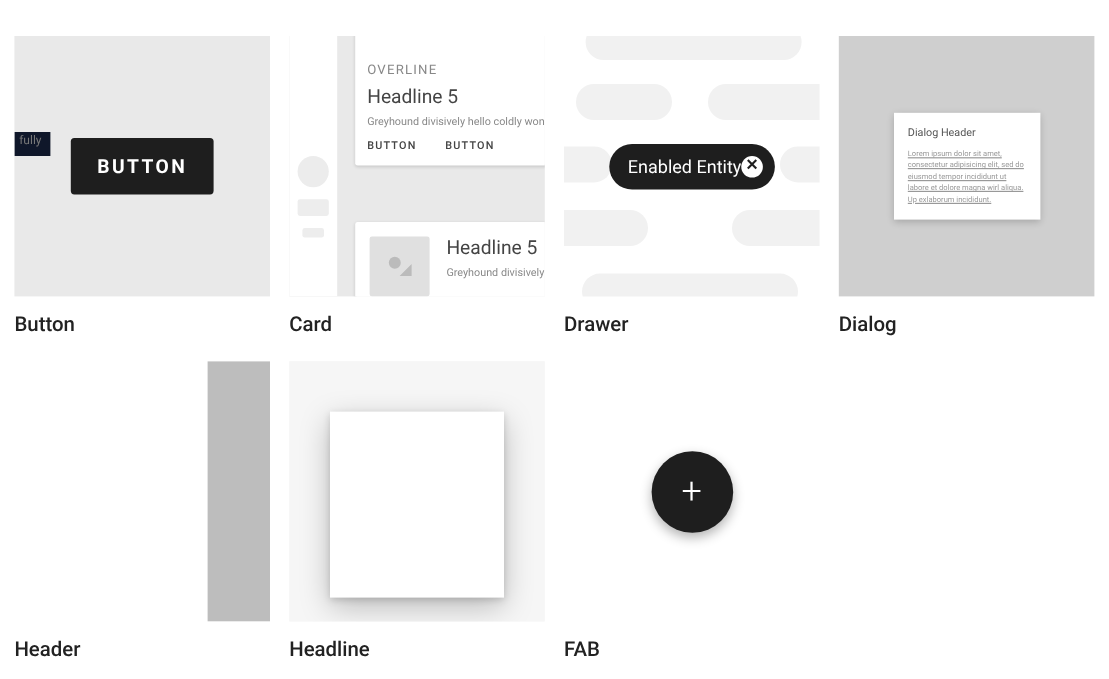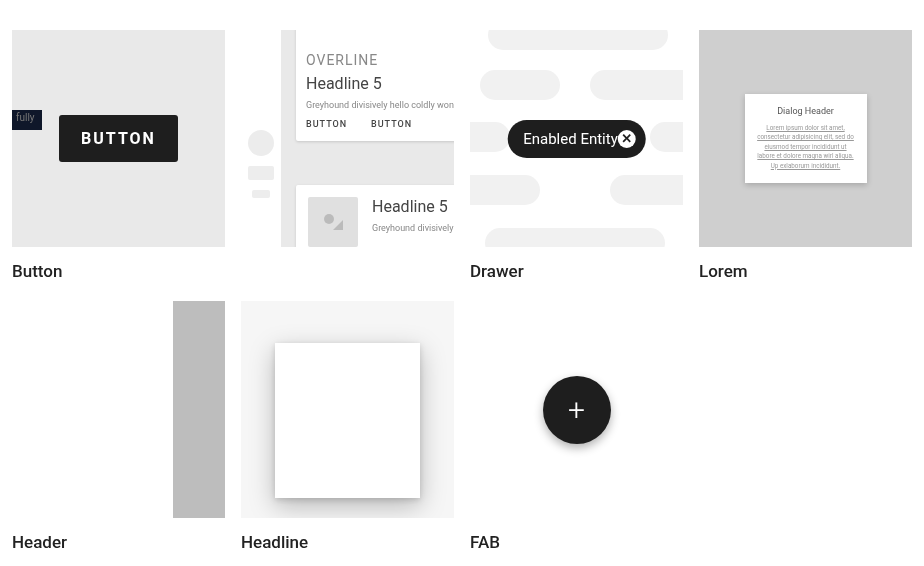--- a/index.html
+++ b/index.html
@@ -59,21 +59,21 @@
     
     .thumb-card { background: #e9e9e9; }
     .card-sheet {
       position: absolute;
       background: #fff;
       box-shadow: 0 1px 3px rgba(0,0,0,0.15);
       border-radius: 2px;
     }
     .card1 { left: 55px; top: -14px; width: 210px; padding: 10px; }
     .card1-top { height: 26px; }
-    .overline { font-size: 14px; letter-spacing: 1px; color: #888; text-transform: uppercase; }
+    .overline { font-size: 11px; letter-spacing: 1px; color: #888; text-transform: uppercase; }
     .headline5 { font-size: 16px; color: #444; margin-top: 6px; font-weight: 400; }
     .body-text { font-size: 9px; color: #888; margin-top: 6px; line-height: 1.4; }
     .card-buttons { }
     .txt-btn { font-size: 9px; letter-spacing: 1px; color: #444; margin-right: 20px; font-weight:500; }
     .card2 { left: 55px; top: 155px; width: 280px; padding: 12px; display:flex; gap:14px;}
     .card2-avatar { width: 50px; height: 50px; background: #e0e0e0; border-radius: 2px; display:flex; align-items:center; justify-content:center;}
     .card2-avatar svg { width: 24px; height: 24px; }
     .side-strip {
       position: absolute; left: 0; top: 0; width: 40px; height: 100%;
       background: #fff;
@@ -94,21 +94,21 @@
       position:absolute; left:50%; top:50%; transform:translate(-50%,-50%);
       background:#1e1e1e; color:#fff; font-size:15px;
       padding: 10px 10px 10px 16px; border-radius: 22px;
       display:flex; align-items:center; 
       white-space: nowrap;
     }
     .chip-close { width:18px; height:18px; background:#fff; color:#1e1e1e; border-radius:50%; display:flex; align-items:center; justify-content:center; font-size:13px; font-weight:bold; line-height:1; }
 
     
     .thumb-dialog { background:#cfcfcf; display:flex; align-items:center; justify-content:center; }
-    .dialog-box { background:#fff; width: 122px; padding: 12px; box-shadow: 0 2px 6px rgba(0,0,0,0.2); text-align: center; }
+    .dialog-box { background:#fff; width: 122px; padding: 12px; box-shadow: 0 2px 6px rgba(0,0,0,0.2); }
     .dialog-header { font-size: 9px; color:#555; margin-bottom: 8px; }
     .dialog-body { font-size: 6.3px; color:#999; line-height:1.5;text-decoration:underline; }
 
     
     .thumb-drawer { background:#fff; }
     .drawer-edge { position:absolute; right:0; top:0; width: 52px; height:100%; background:#bdbdbd; }
 
     
     .thumb-elevation { background:#f6f6f6; display:flex; align-items:flex-end; justify-content:center; }
     .elev-square { width: 145px; height: 155px; background:#fff; box-shadow: 0 8px 24px rgba(0,0,0,0.25), 0 2px 6px rgba(0,0,0,0.15); margin-bottom: 20px;}
@@ -156,20 +156,21 @@
               <circle cx="8" cy="9" r="5"></circle>
               <path d="M12 20 L22 10 L22 20 Z"></path>
             </svg>
         </div>
         <div>
           <div class="headline5" style="margin-top:0">Headline 5</div>
           <div class="body-text">Greyhound divisively coldly...</div>
         </div>
       </div>
     </div>
+    <div class="component-title">Card</div>
   </div>
 
 
   <div class="card-item">
     <div class="thumb thumb-chips">
       <div class="pill" style="left:18px; top:-10px; width:180px;"></div>
       <div class="pill" style="left:10px; top:40px; width:80px;"></div>
       <div class="pill" style="left:120px; top:40px; width:140px;"></div>
       <div class="pill" style="left:-20px; top:92px; width:60px;"></div>
       <div class="pill" style="left:180px; top:92px; width:90px;"></div>
@@ -184,21 +185,21 @@
     <div class="component-title">Drawer</div>
   </div>
 
   <div class="card-item">
     <div class="thumb thumb-dialog">
       <div class="dialog-box">
         <div class="dialog-header">Dialog Header</div>
         <div class="dialog-body">Lorem ipsum dolor sit amet, consectetur adipisicing elit, sed do eiusmod tempor incididunt ut labore et dolore magna wirl aliqua. Up exlaborum incididunt.</div>
       </div>
     </div>
-    <div class="component-title">Lorem</div>
+    <div class="component-title">Dialog</div>
   </div>
 
   <div class="card-item">
     <div class="thumb thumb-drawer">
       <div class="drawer-edge"></div>
     </div>
     <div class="component-title">Header</div>
   </div>
 
   <div class="card-item">

